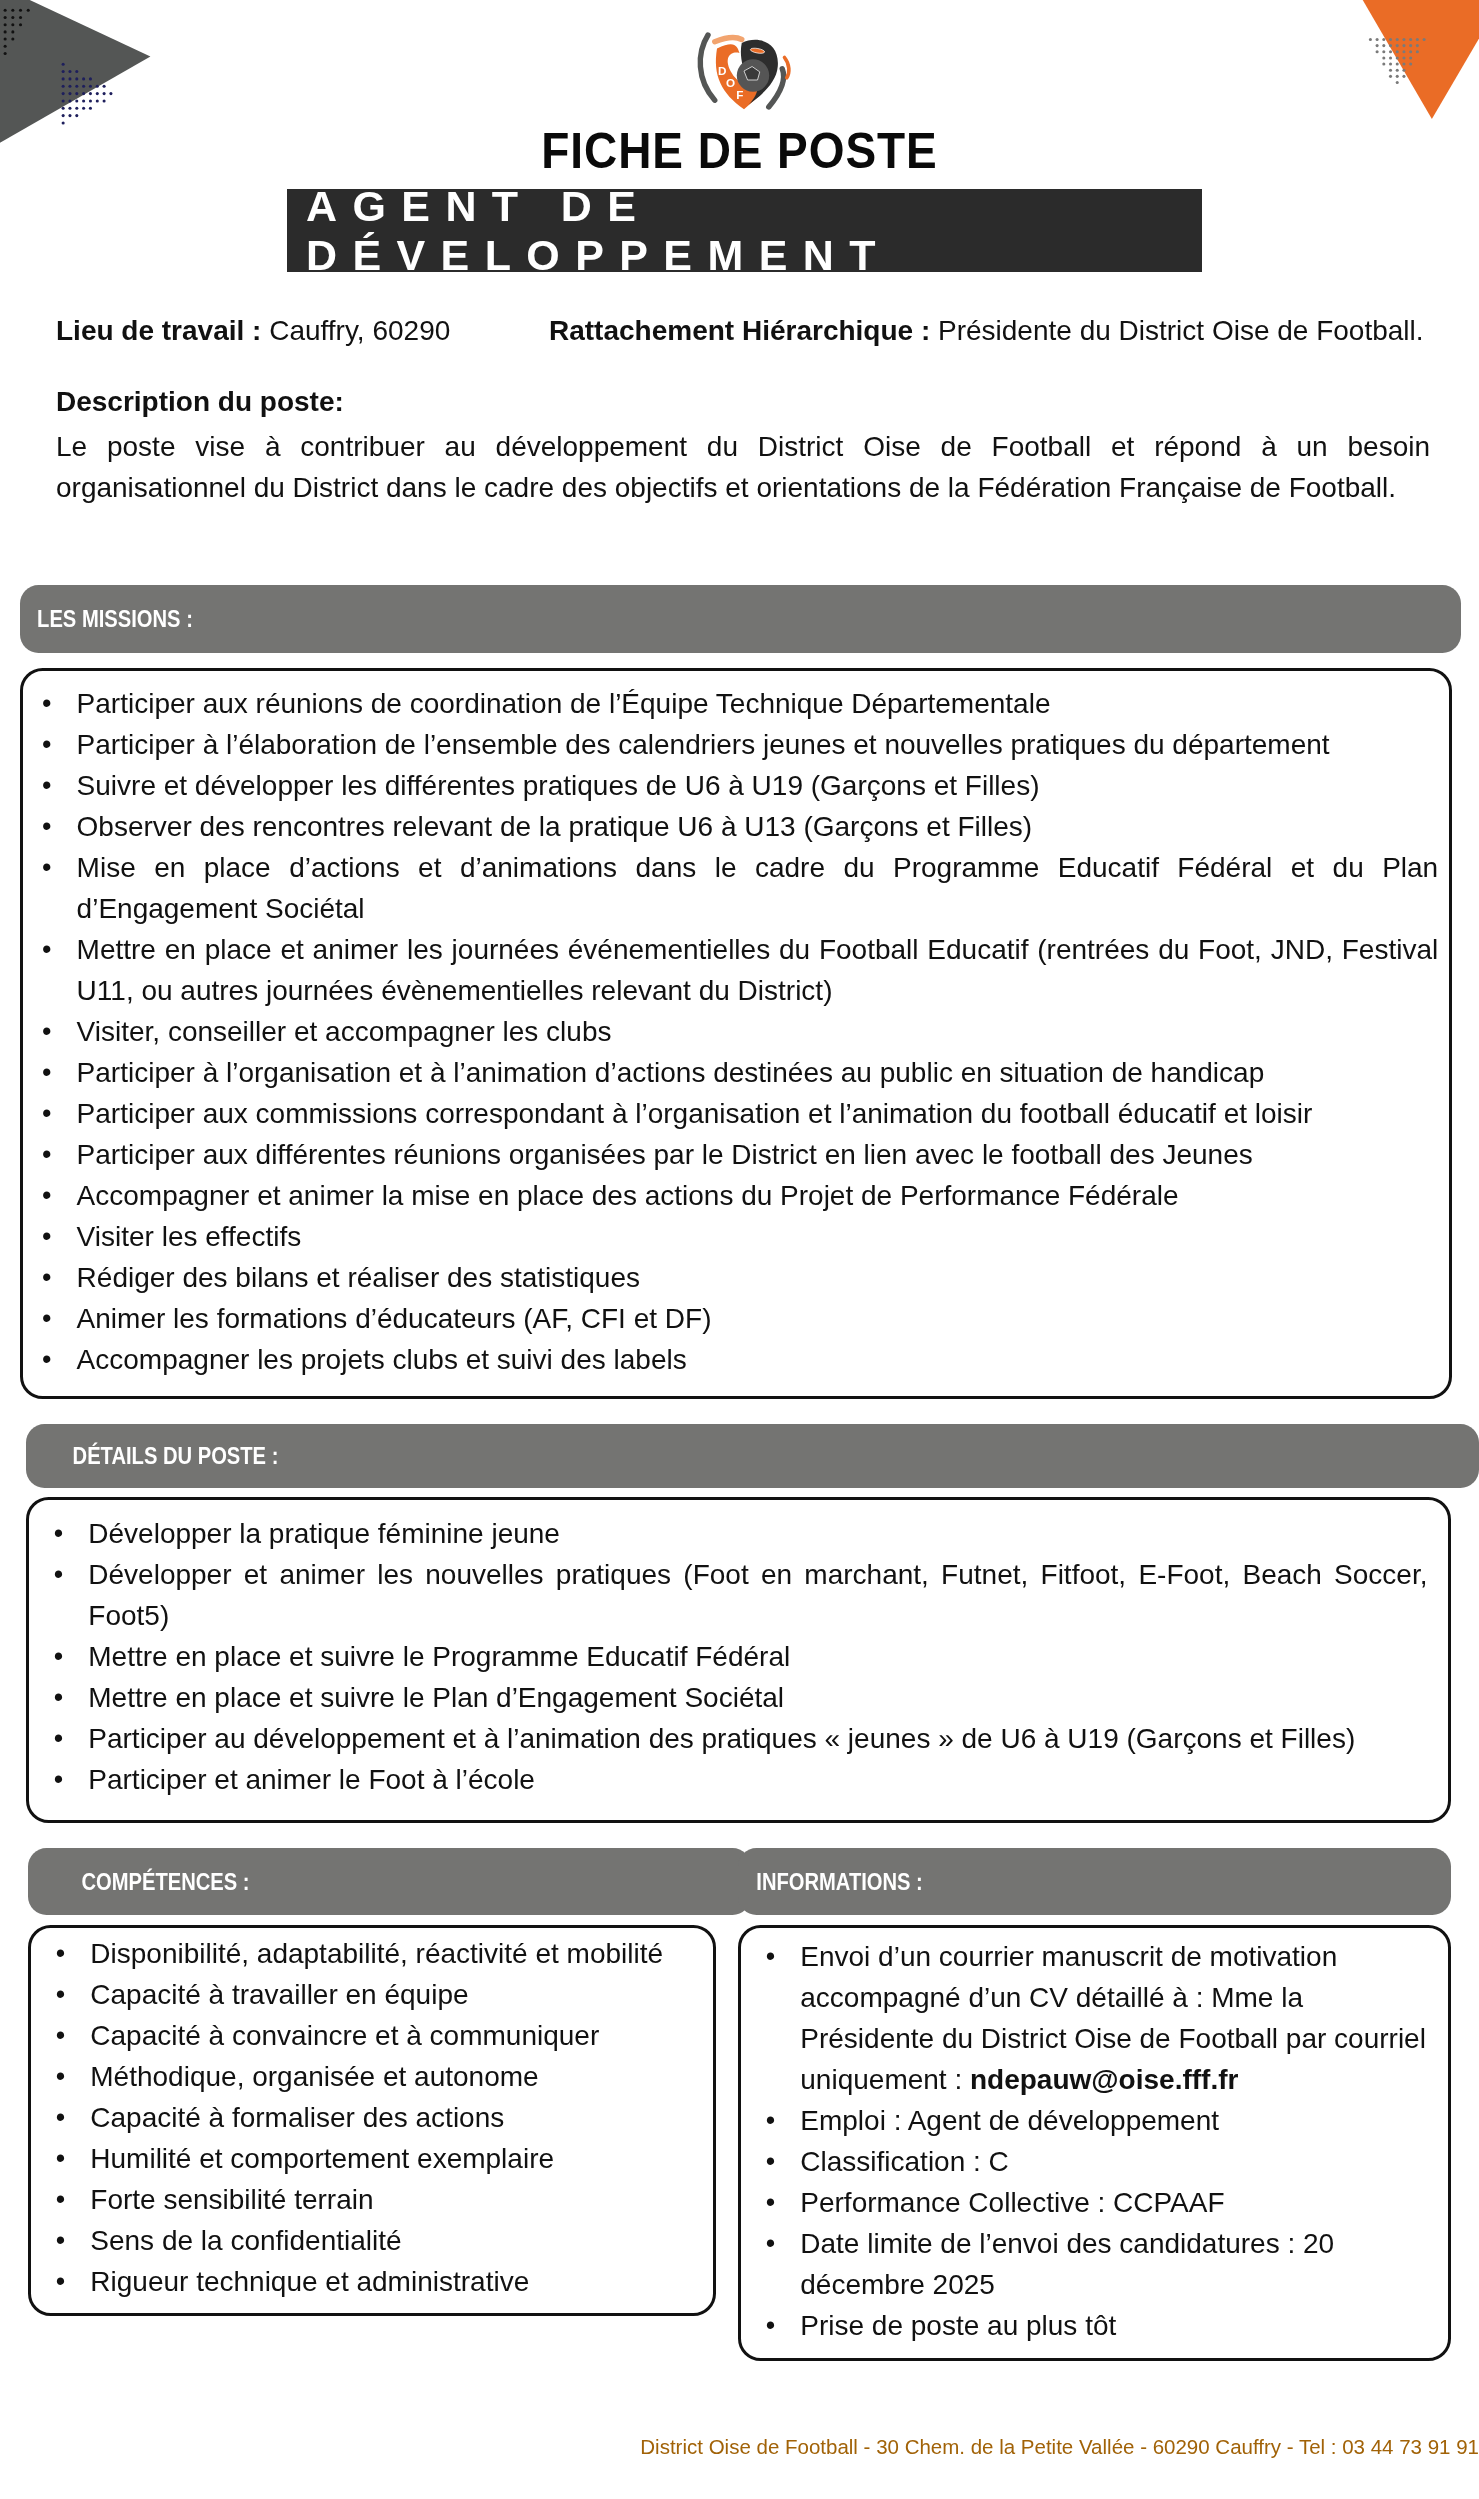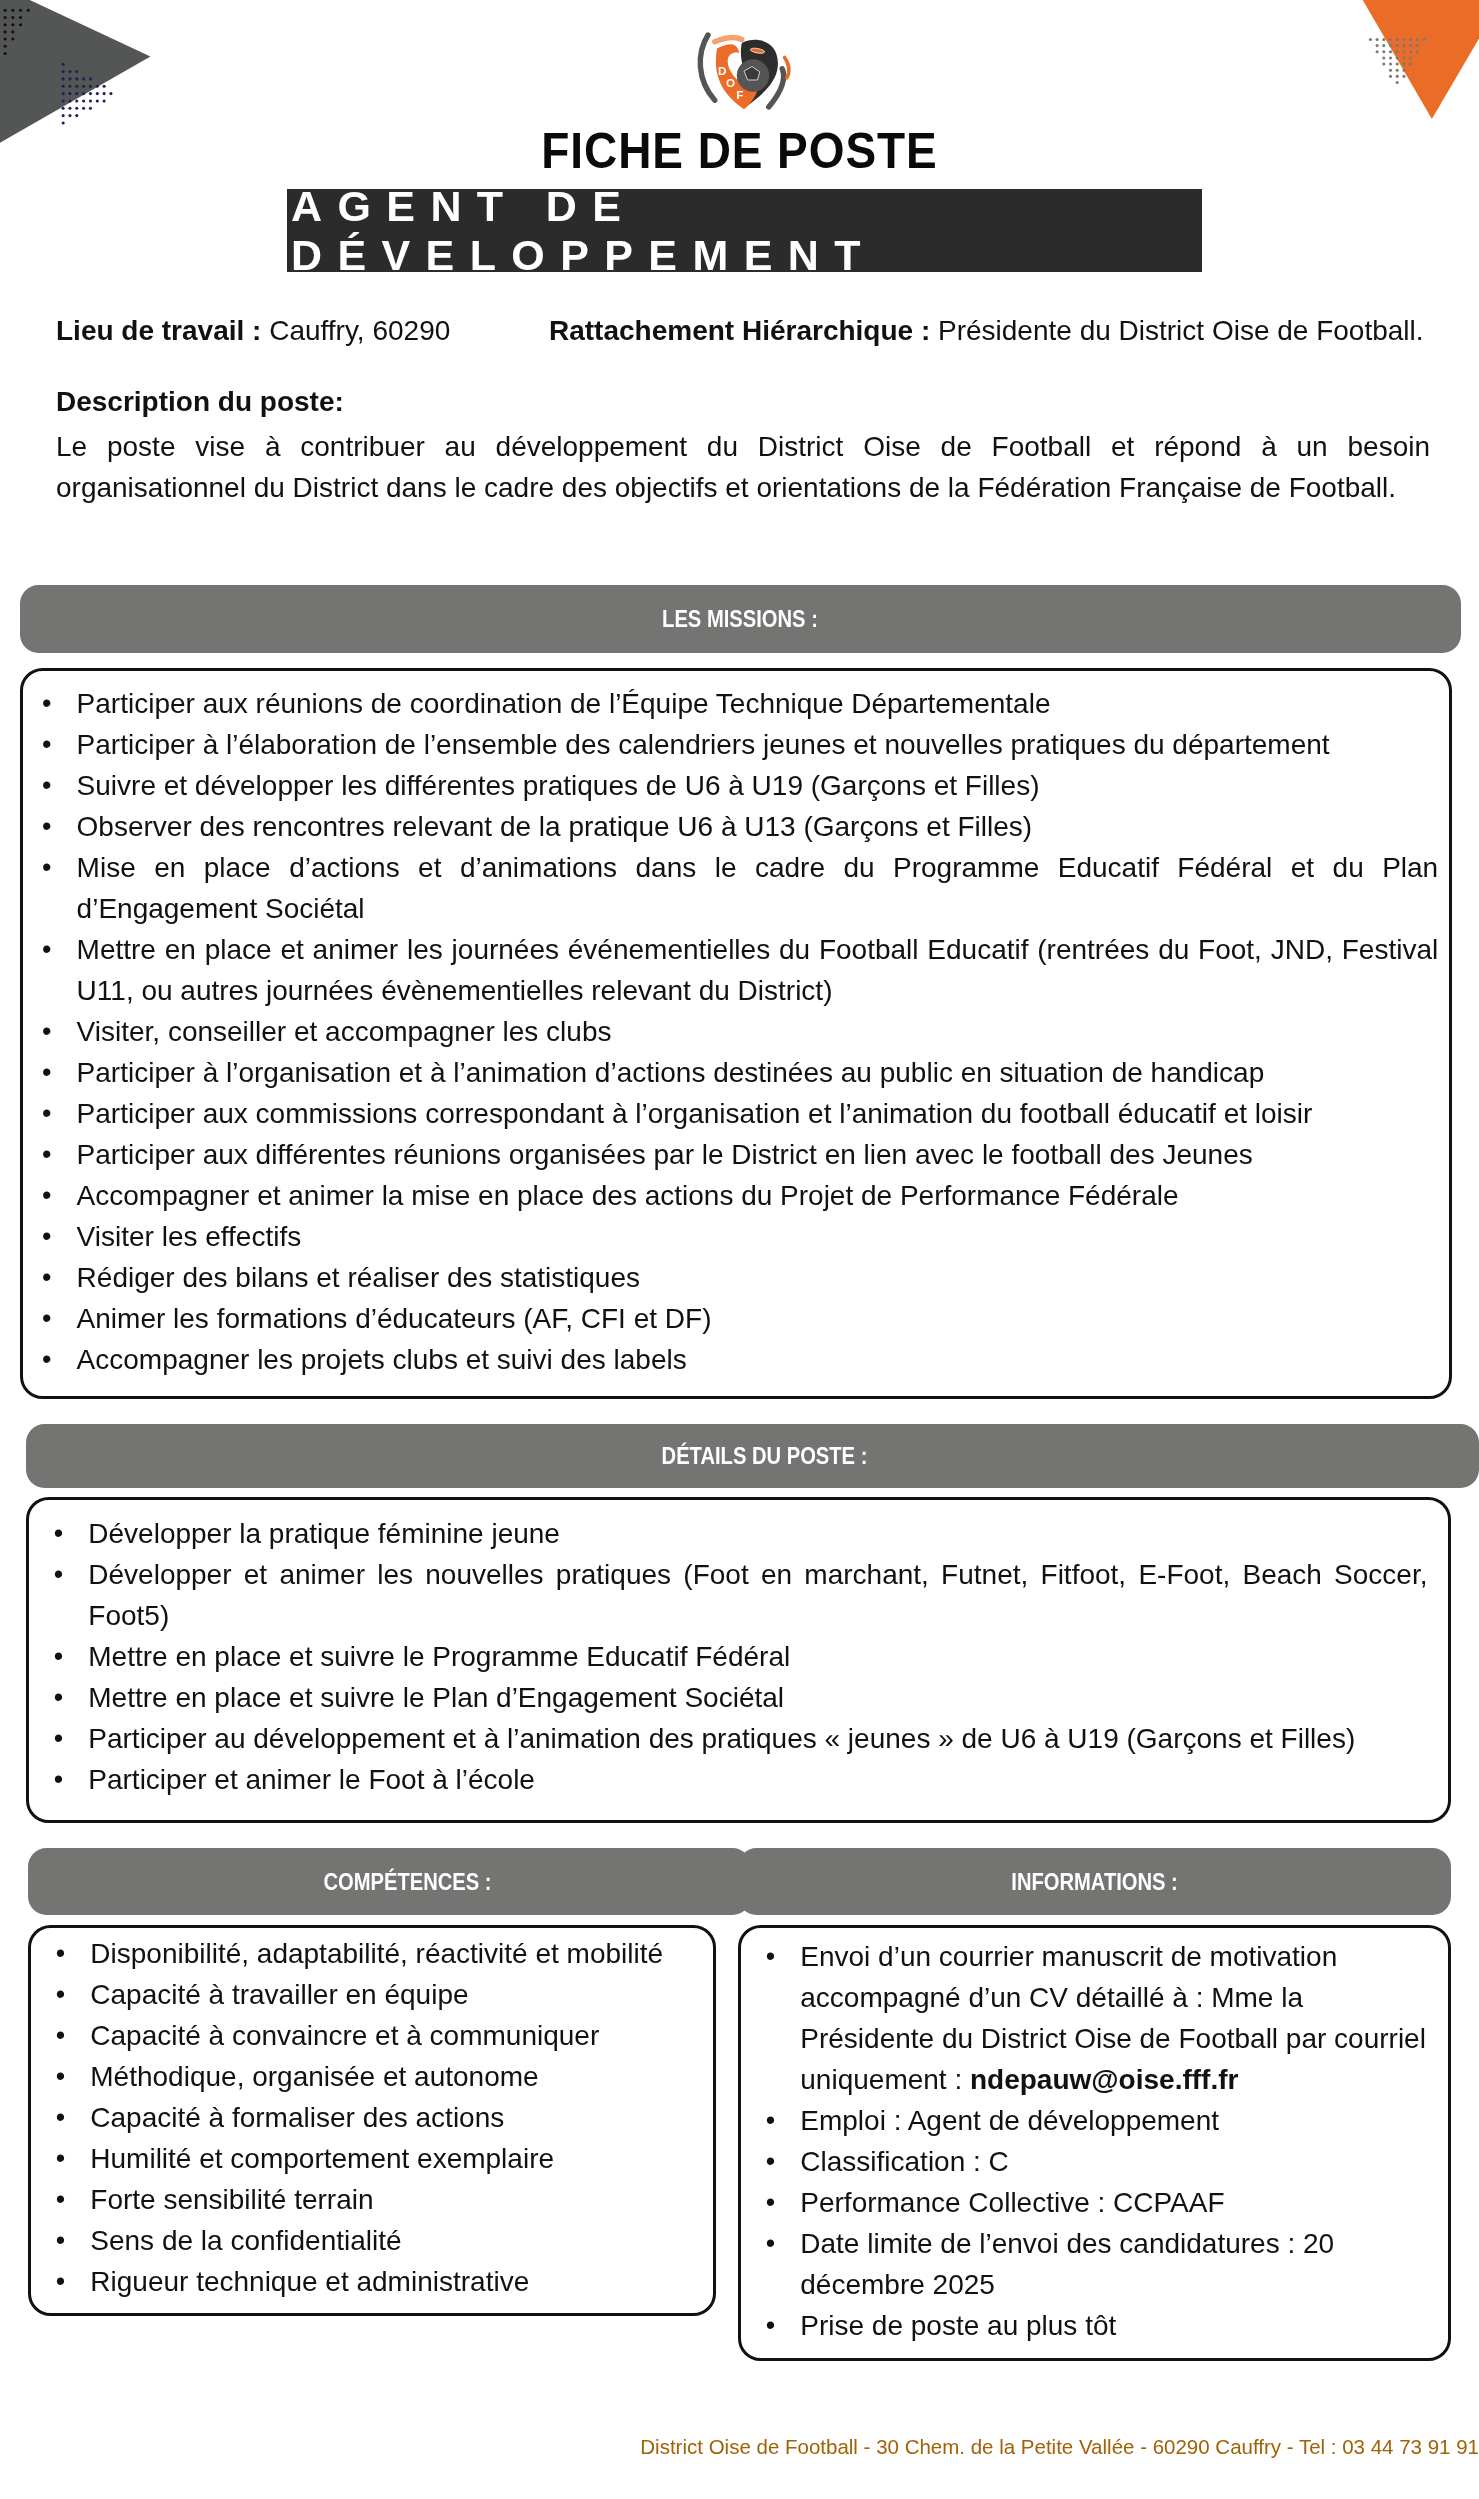--- a/index.html
+++ b/index.html
@@ -14,36 +14,36 @@
   
   #logo { left:690px; top:24.6px; width:108px; height:92px; }
 
   
   #title-main { left:0; width:1479px; top:122px; text-align:center;
     font-family:"Liberation Sans", sans-serif; font-weight:700; font-size:50px;
     letter-spacing:1px; color:#0a0a0a; transform:scaleX(0.92); }
   #title-bar { left:287px; top:189px; width:915px; height:83px; background:#2b2b2b;
     display:flex; align-items:center; justify-content:center; }
   #title-sub { color:#fff; font-weight:700; font-size:43px; letter-spacing:15.4px;
-    font-family:"Liberation Sans", sans-serif; padding-left:4px; }
+    font-family:"Liberation Sans", sans-serif; padding-left:19px; }
 
   
   .info-line { top:315px; font-size:28px; white-space:nowrap; }
   .info-line b { font-weight:700; }
   #info-lieu { left:56px;text-align:center; }
   #info-ratt { left:549px; }
 
   
   #desc-label { left:56px; top:386px; font-size:28px; font-weight:700; }
   #desc-text { left:56px; top:426px; width:1374px; font-size:28px; line-height:41px;
     text-align:justify; }
 
   
   .sec-head { background:#747472; border-radius:18.5px; color:#fff;
-    display:flex; align-items:center; justify-content:center;
+    display:flex; align-items:center; 
     font-weight:700; font-size:24.6px; letter-spacing:0px; }
   .sec-head span { transform:scaleX(0.82); display:inline-block; }
 
   
   .sec-box { border:3.1px solid #111; border-radius:22.6px; box-sizing:border-box; background:#fff; }
   .sec-box ul { margin:0; padding:0; list-style:none; }
   .sec-box li { position:relative; font-size:28px; line-height:41px; padding-left:49px; text-align:justify; }
   .sec-box li .bullet { position:absolute; left:14.4px; top:0; font-size:27px; line-height:41px; }
   .sec-box li b { font-weight:700; }
 

